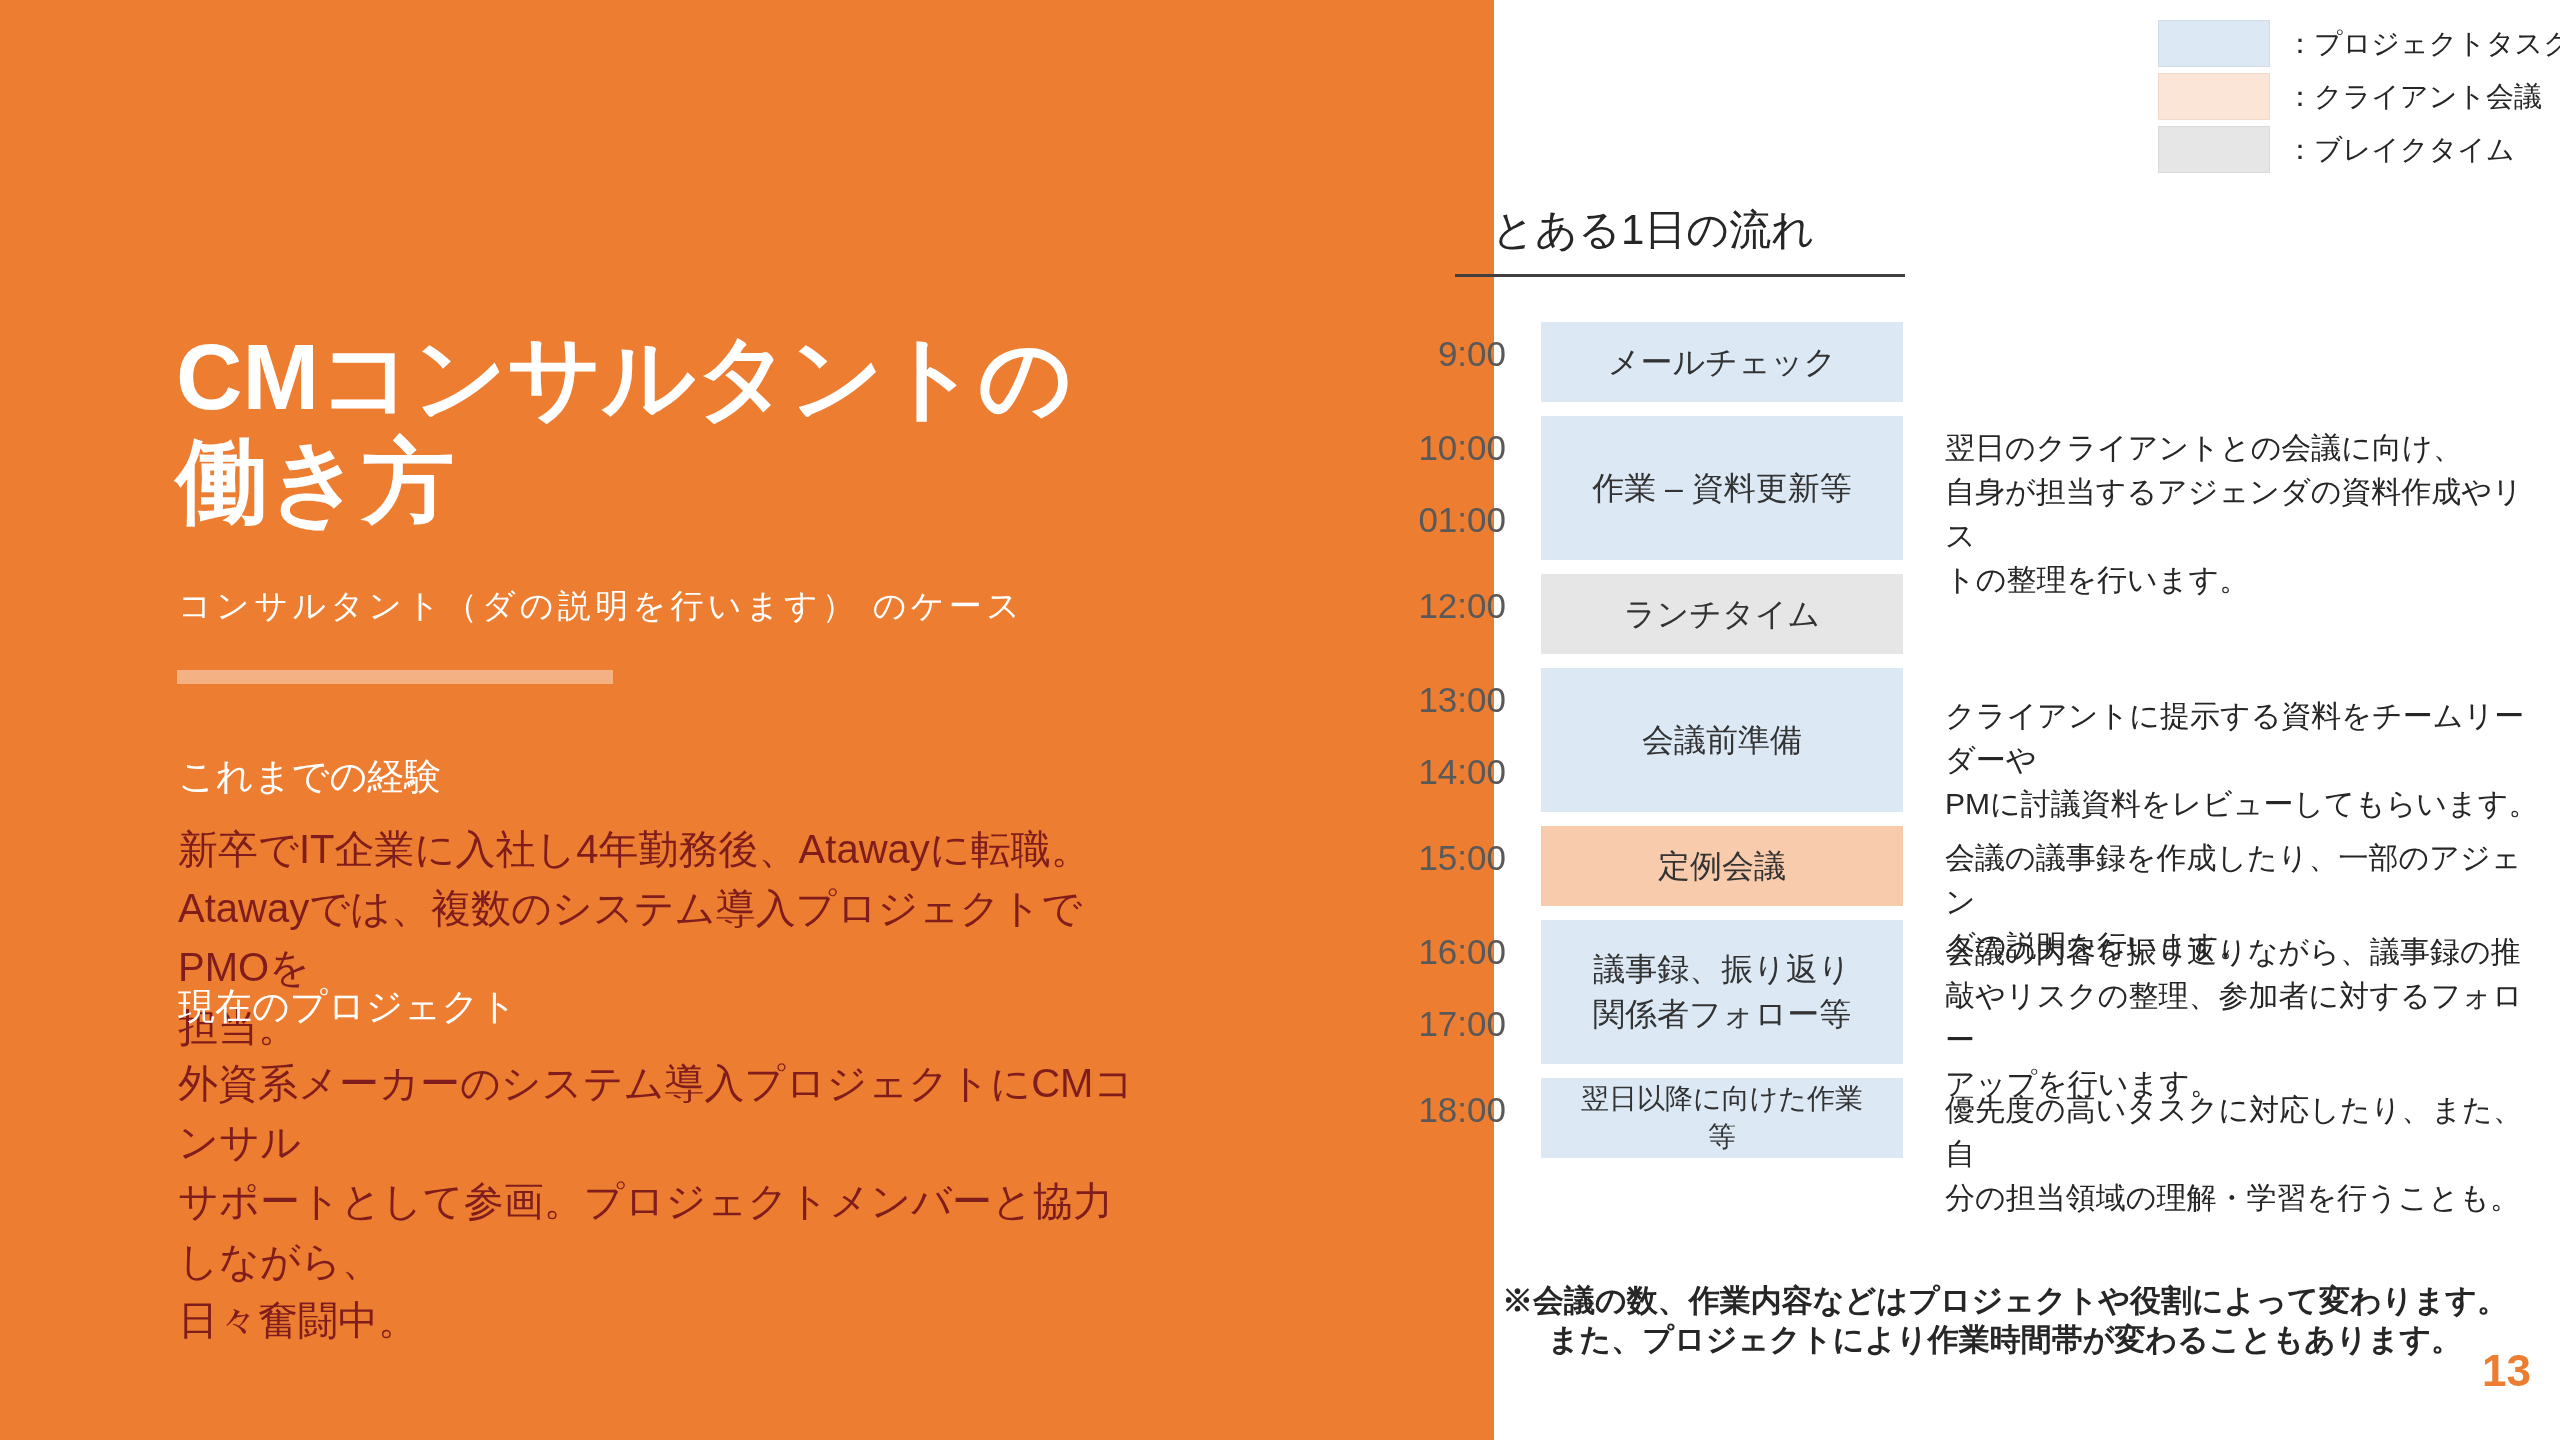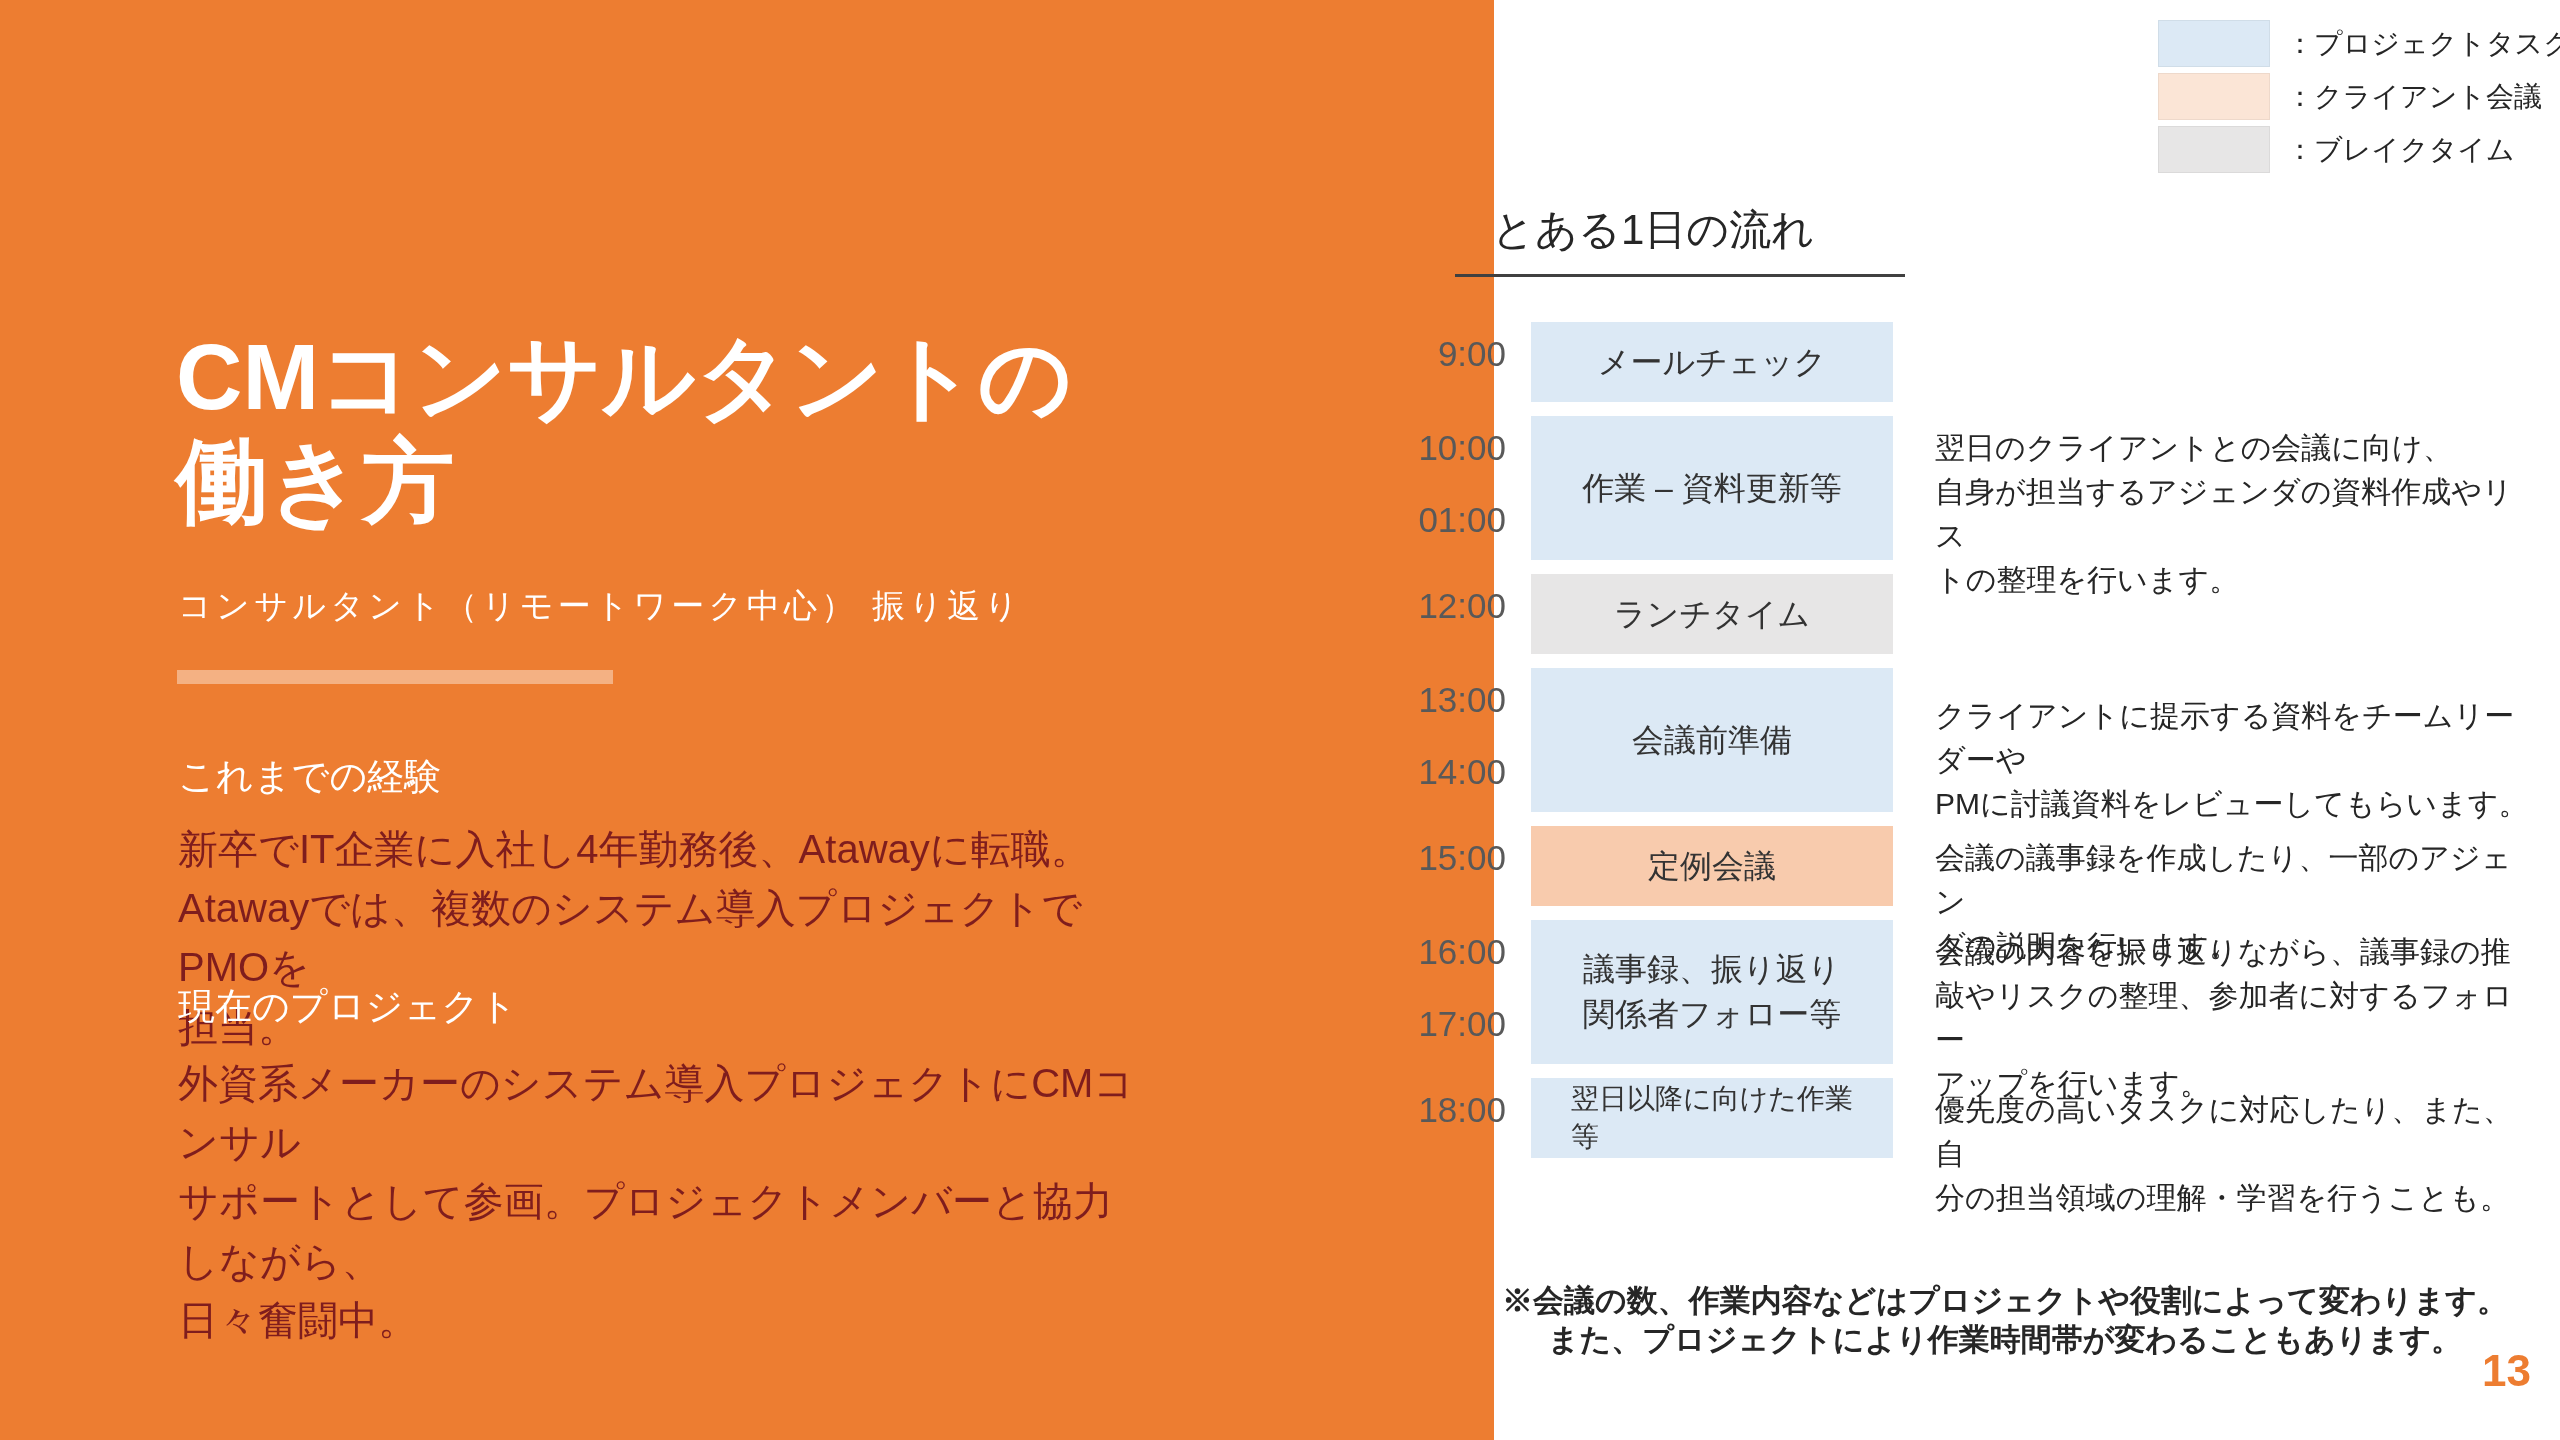--- a/index.html
+++ b/index.html
@@ -37,22 +37,22 @@
 
   
   .sched-rows { position:absolute; left:1394px; top:322px; display:flex; flex-direction:column; gap:14px; }
   .srow { display:flex; }
   .srow.s1 { height:80px; }
   .srow.s2 { height:144px; }
   .time-col { width:112px; display:flex; flex-direction:column; align-items:flex-end; color:#595959; font-size:35px; }
   .s1 .time-col { justify-content:center; transform:translateY(-8px); }
   .s2 .time-col { justify-content:space-between; padding:12px 0 20px; box-sizing:border-box; }
   .sblock {
-    width:362px; margin-left:25px; display:flex; align-items:center; justify-content:center;
-    text-align:left; font-size:32px; color:#333333; line-height:1.4; white-space:pre-line;
+    width:362px; margin-left:35px; display:flex; align-items:center; justify-content:center;
+    text-align:center; font-size:32px; color:#333333; line-height:1.4; white-space:pre-line;
   }
   .sblock.small { font-size:28px; line-height:1.35; }
   .snote {
     margin-left:42px; width:600px; font-size:30px; color:#262626; line-height:1.47;
     white-space:pre-line; padding-top:10px; box-sizing:border-box;
   }
   .srow:nth-child(4) .snote { padding-top:26px; }
 
   
   .footnote {
@@ -62,21 +62,21 @@
   .page-number { position:absolute; left:2482px; top:1346px; font-size:44px; font-weight:700; }
 </style>
 </head>
 <body>
 
 <div class="slide">
 
   <div class="left-panel" style="background: rgb(237, 125, 49);">
     <div class="lp-title">CMコンサルタントの
 働き方</div>
-    <div class="lp-subtitle">コンサルタント（リモートワーク中心） 振り返り</div>
+    <div class="lp-subtitle">コンサルタント（ダの説明を行います） のケース</div>
     <div class="lp-bar" style="background: rgb(244, 177, 131);"></div>
     <div class="lp-h lp-sec1-h">これまでの経験</div>
     <div class="lp-b lp-sec1-b">新卒でIT企業に入社し4年勤務後、Atawayに転職。
 Atawayでは、複数のシステム導入プロジェクトでPMOを
 担当。</div>
     <div class="lp-h lp-sec2-h">現在のプロジェクト</div>
     <div class="lp-b lp-sec2-b">外資系メーカーのシステム導入プロジェクトにCMコンサル
 サポートとして参画。プロジェクトメンバーと協力しながら、
 日々奮闘中。</div>
   </div>

